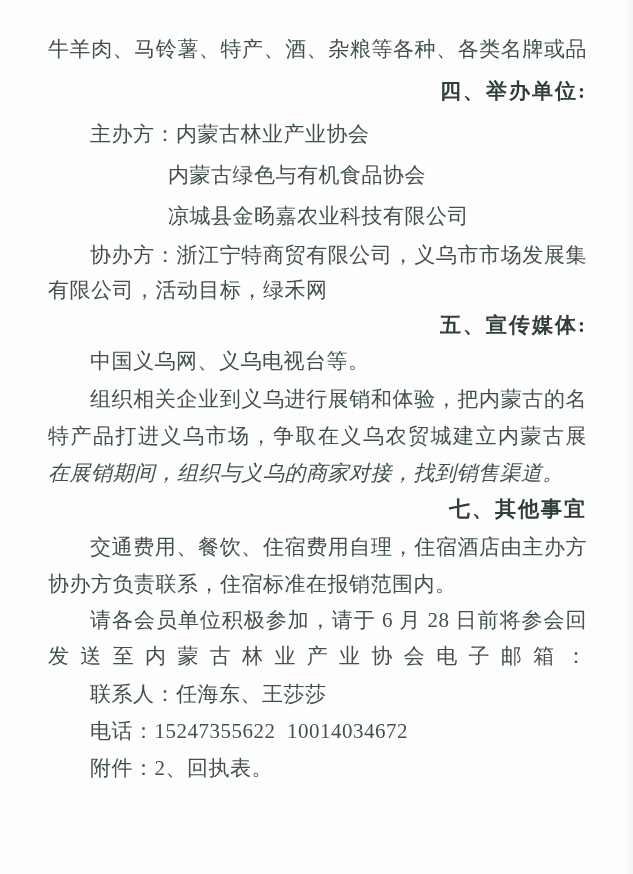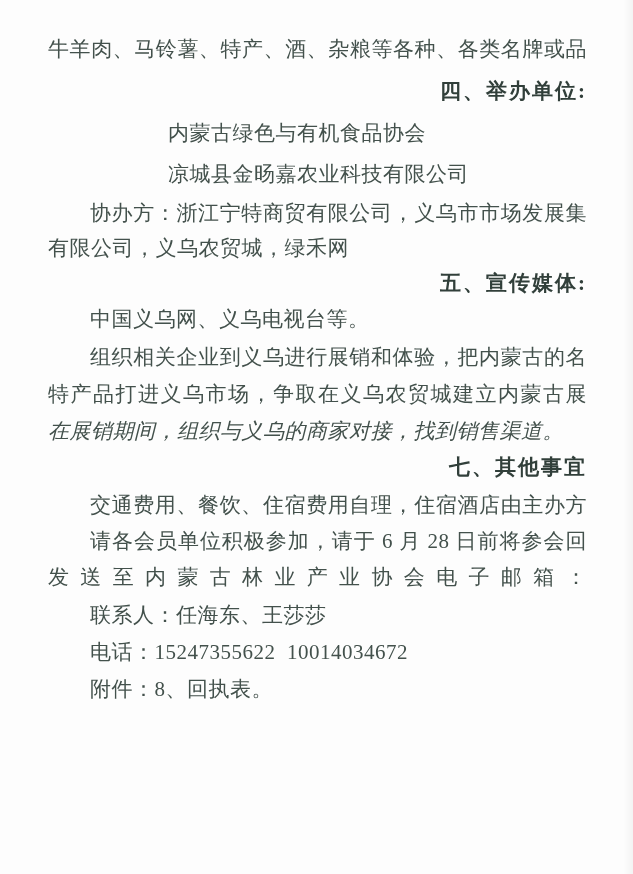--- a/index.html
+++ b/index.html
@@ -59,30 +59,32 @@
     text-align-last: justify;
   }
 </style>
 </head>
 <body>
 
 <div class="page">
   <div class="content">
     <div class="r h42 fill">牛羊肉、马铃薯、特产、酒、杂粮等各种、各类名牌或品牌</div>
     <div class="r h43 i1 hd">四、举办单位:</div>
+    <div class="r h42 i1">主办方：内蒙古林业产业协会</div>
     <div class="r h40 i2">内蒙古绿色与有机食品协会</div>
     <div class="r h43 i2">凉城县金旸嘉农业科技有限公司</div>
     <div class="r h35 i1 fill">协办方：浙江宁特商贸有限公司，义乌市市场发展集团</div>
-    <div class="r h35">有限公司，义乌农贸城，绿禾网</div>
+    <div class="r h35">有限公司，活动目标，绿禾网</div>
     <div class="r h35 i1 hd">五、宣传媒体:</div>
     <div class="r i1">中国义乌网、义乌电视台等。</div>
     <div class="r h38 i1 fill">组织相关企业到义乌进行展销和体验，把内蒙古的名优</div>
     <div class="r fill">特产品打进义乌市场，争取在义乌农贸城建立内蒙古展馆。</div>
     <div class="r h36">在展销期间，组织与义乌的商家对接，找到销售渠道。</div>
     <div class="r i1 hd">七、其他事宜</div>
     <div class="r h38 i1 fill">交通费用、餐饮、住宿费用自理，住宿酒店由主办方和</div>
+    <div class="r">协办方负责联系，住宿标准在报销范围内。</div>
     <div class="r h35 i1 fill">请各会员单位积极参加，请于 6 月 28 日前将参会回执</div>
     <div class="r fill">发送至内蒙古林业产业协会电子邮箱：hansenrhd@163.com。</div>
     <div class="r h38 i1">联系人：任海东、王莎莎</div>
     <div class="r i1">电话：15247355622  10014034672</div>
-    <div class="r i1">附件：8、回执表。</div>
+    <div class="r i1">附件：2、回执表。</div>
   </div>
 </div>
 
 </body></html>

